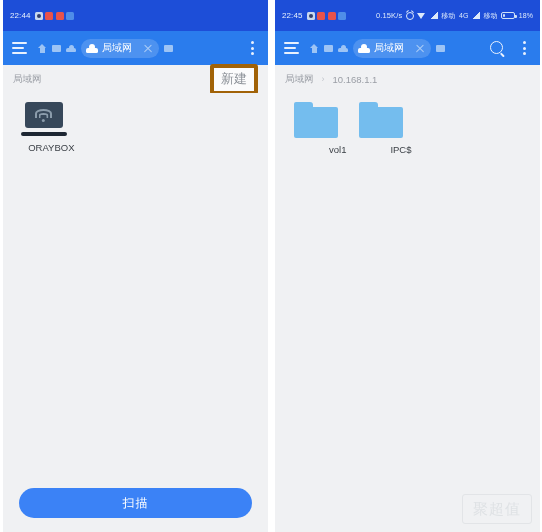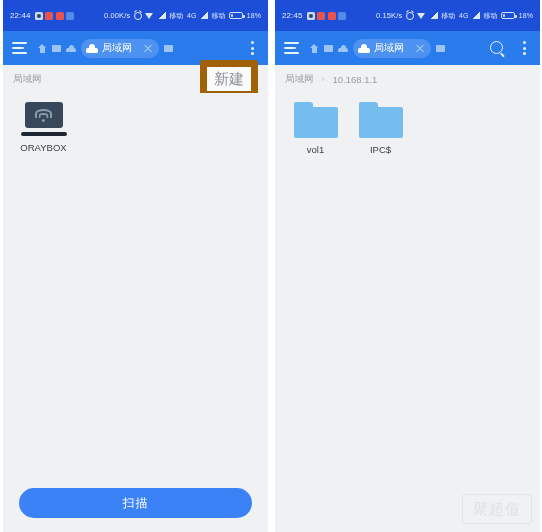--- a/index.html
+++ b/index.html
@@ -216,22 +216,22 @@
     height: 28px;
     display: flex; align-items: center;
     padding: 0 10px;
     background: #f0f1f3;
     flex-shrink: 0;
   }
   .crumb-text { font-size: 9.5px; color: #9a9ea5; }
   .crumb-sep { font-size: 9px; color: #c2c6cc; margin: 0 8px; }
   .crumb-spacer { flex: 1; }
   .newbtn {
-    font-size: 15px; color: #8b9097;
-    border: 7px solid #a16207; border-radius: 3px;
+    font-size: 13px; color: #8b9097;
+    border: 4px solid #a16207; border-radius: 3px;
     padding: 2.5px 7px; background: #fbfbfc; cursor: pointer;
   }
 
   
   .content {
     flex: 1;
     background: #f0f1f3;
     padding: 9px 0 0 0;
     position: relative;
     overflow: hidden;
@@ -242,21 +242,21 @@
     padding-left: 8px;
   }
   .cell {
     width: 65px;
     display: flex; flex-direction: column; align-items: center;
     cursor: pointer;
     margin-bottom: 10px;
   }
   .cell-label {
     font-size: 9.5px; color: #3a3f45;
-    text-align: center; line-height: 12px;
+    text-align: right; line-height: 12px;
     margin-top: 6px; width: 62px;
     word-break: break-all;
   }
 
   
   .laptop { width: 46px; height: 34px; position: relative; }
   .laptop .screen {
     position: absolute; left: 4px; top: 0;
     width: 38px; height: 26px;
     border-radius: 3px;
@@ -340,34 +340,20 @@
 
     <div class="statusbar">
       <span class="sb-time">22:44</span>
       <span class="sb-notifs">
         <span class="sb-chip app"></span>
         <span class="sb-chip red"></span>
         <span class="sb-chip red"></span>
         <span class="sb-chip blue"></span>
       </span>
       <span class="sb-spacer"></span>
-      <span class="sb-right">
-        <span class="sb-speed">0.00K/s</span>
-        <span class="ico-alarm"></span>
-        <span class="ico-wifi"></span>
-        <span class="ico-sig"></span>
-        <span class="sb-text">移动</span>
-        <span class="sb-text">4G</span>
-        <span class="ico-sig"></span>
-        <span class="sb-text">移动</span>
-        <span class="ico-batt">
-            <i></i>
-          </span>
-        <span class="sb-text">18%</span>
-      </span>
     </div>
 
     <div class="appbar">
       <div class="hamburger">
         <span></span>
           <span></span>
           <span></span>
       </div>
       <div class="crumbicons">
         <span class="ico-home"></span>

